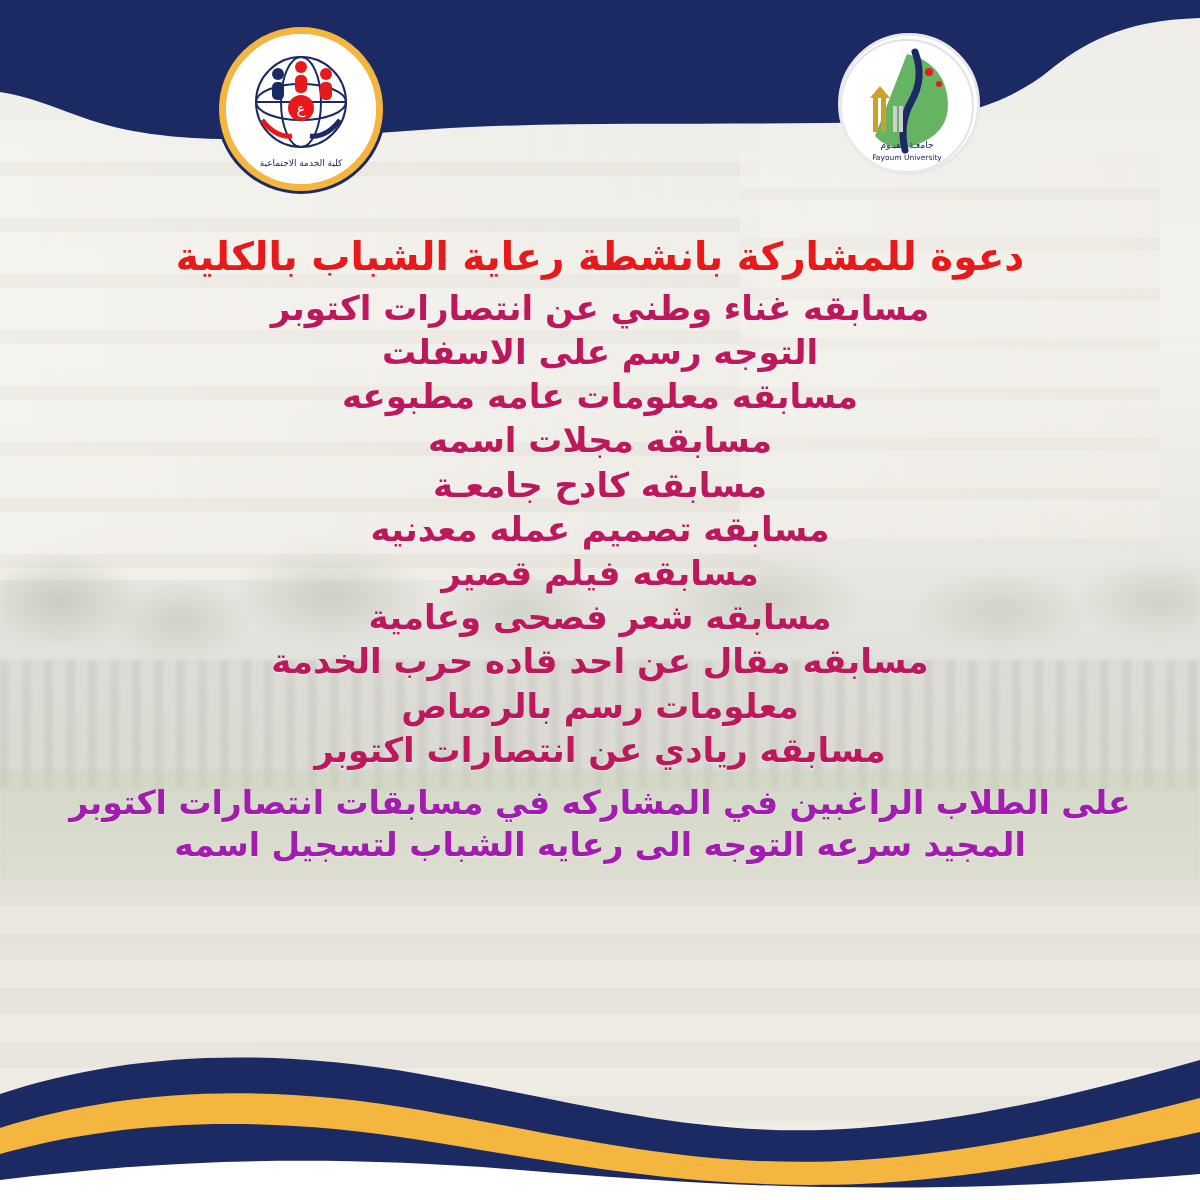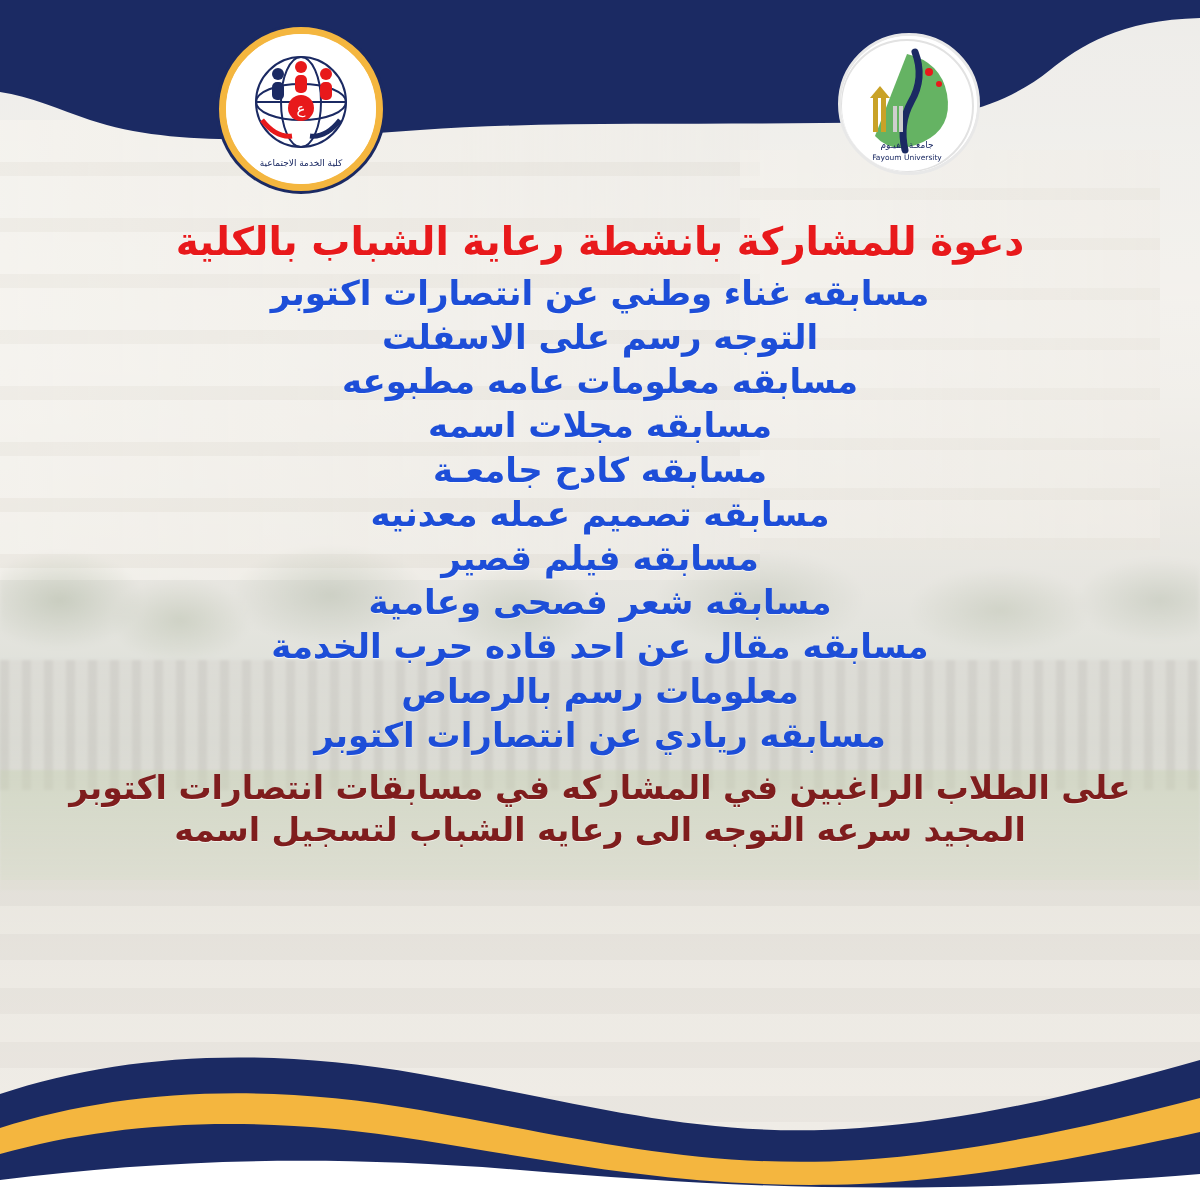--- a/index.html
+++ b/index.html
@@ -193,21 +193,21 @@
     height: 142px;
     background: #fff;
     border: 3px solid #e8e8e8;
   }
 
   
   .content {
     position: absolute;
     left: 0;
     right: 0;
-    top: 220px;
+    top: 235px;
     padding: 0 24px;
     text-align: center;
     direction: rtl;
   }
 
   .headline {
     color: #e8191b;
     font-size: 39px;
     font-weight: bold;
     line-height: 1.15;
@@ -216,31 +216,31 @@
     margin-bottom: 6px;
   }
 
   .items {
     list-style: none;
     margin: 0;
     padding: 0;
   }
 
   .items li {
-    color: #1d4ed8;
+    color: #be185d;
     font-size: 34px;
     font-weight: bold;
     line-height: 1.30;
     text-shadow: 0 1px 0 rgba(255,255,255,0.6);
     white-space: nowrap;
   }
 
   .footer-note {
     margin-top: 10px;
-    color: #7f1d1d;
+    color: #a21caf;
     font-size: 33px;
     font-weight: bold;
     line-height: 1.28;
     text-shadow: 0 1px 0 rgba(255,255,255,0.55);
     padding: 0 40px;
   }
 </style>
 </head>
 <body>
 

